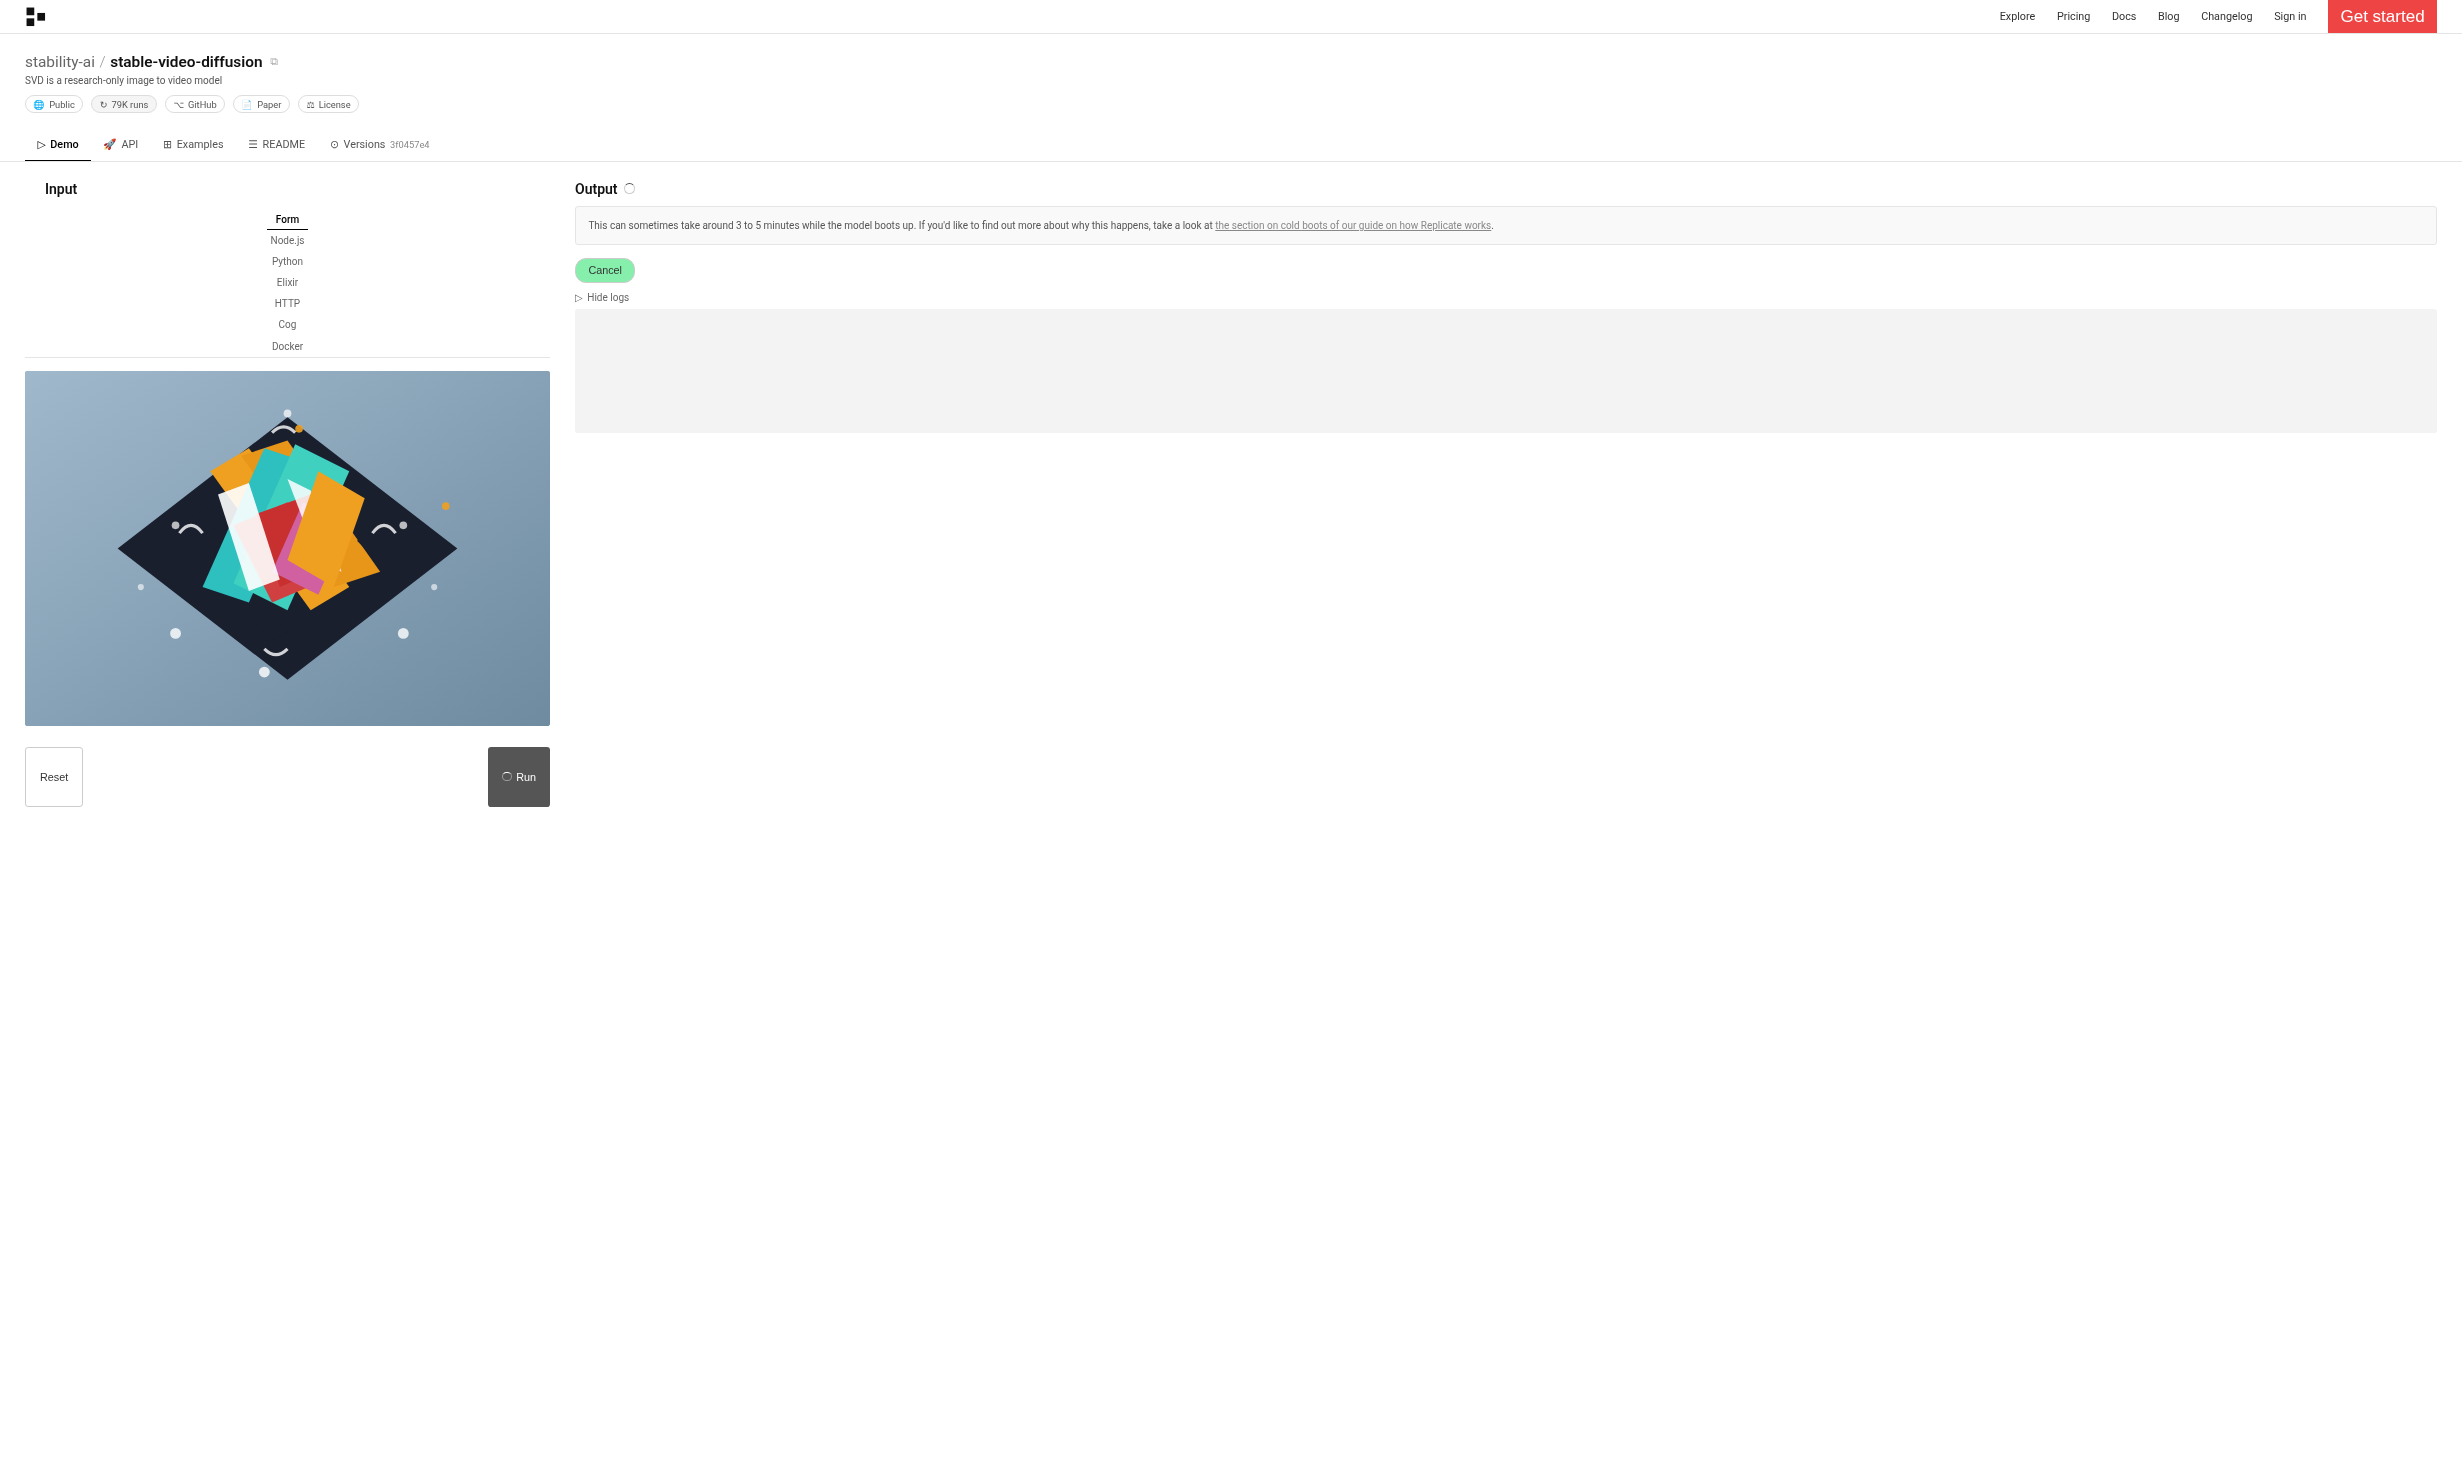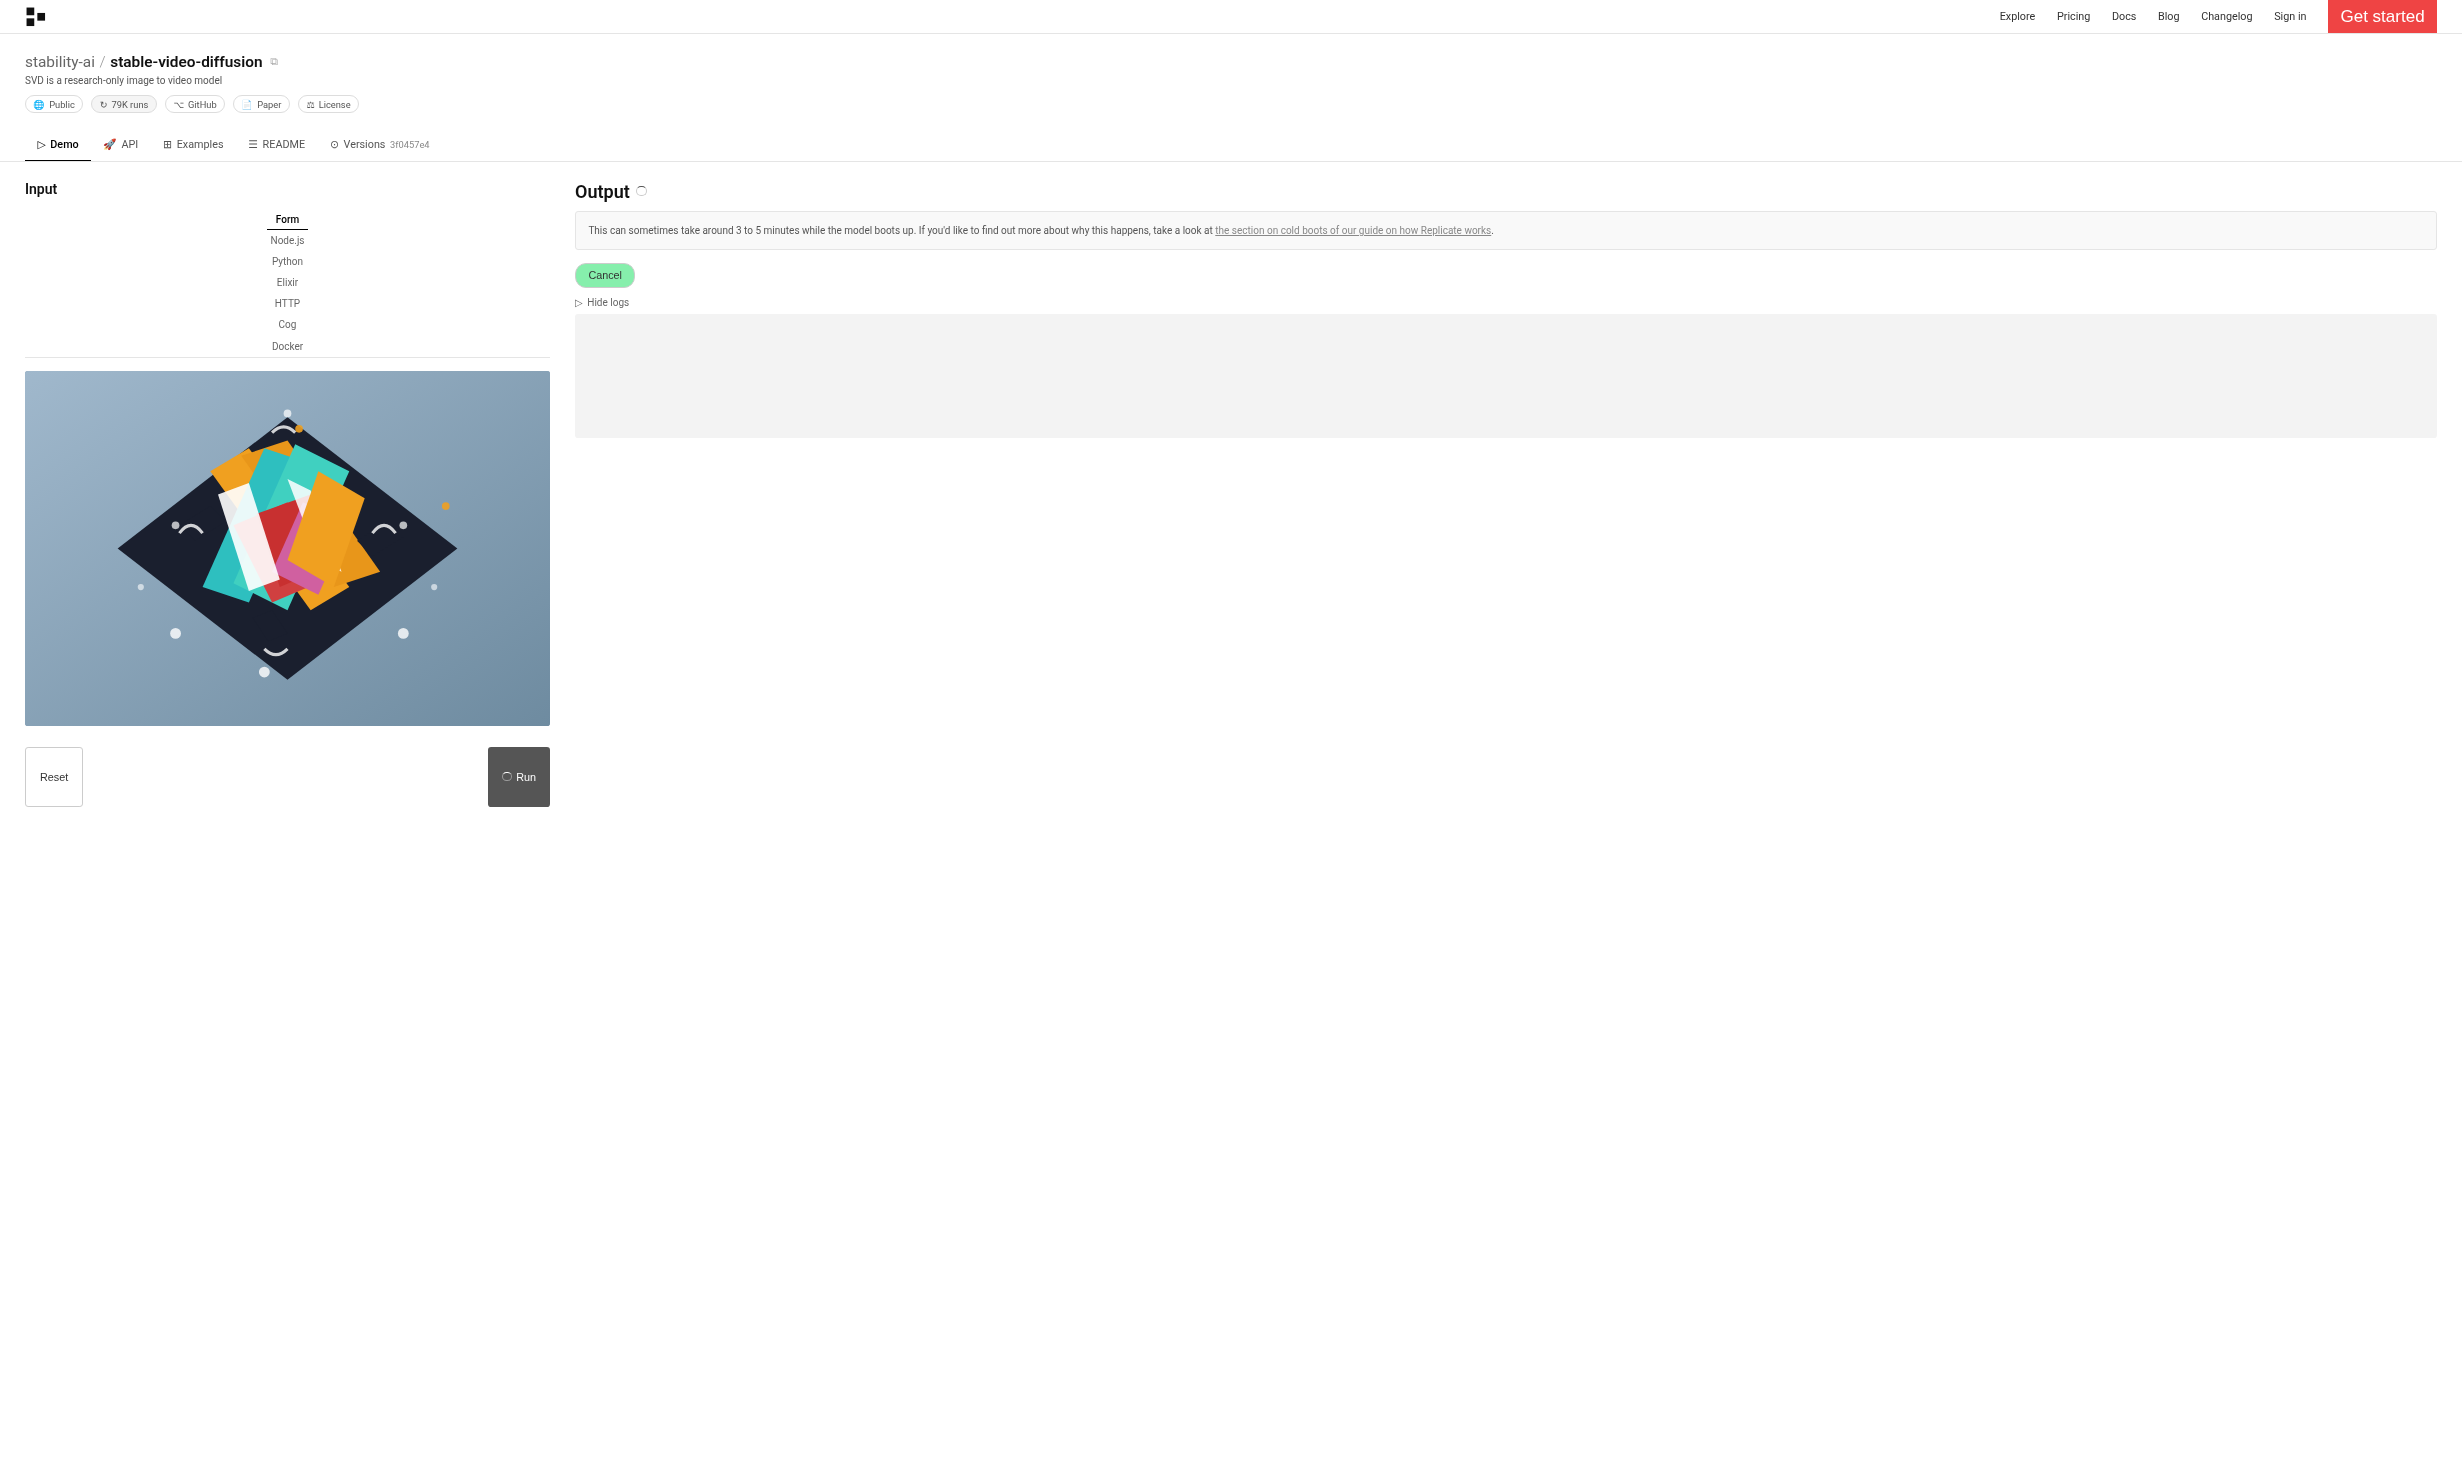--- a/index.html
+++ b/index.html
@@ -28,42 +28,42 @@
     .tabs { display: flex; align-items: center; gap: 0; padding: 0 25px; border-bottom: 0.8px solid #e5e5e5; margin-top: 3.1px; }
     .tab { display: flex; align-items: center; gap: 4.6px; padding: 9.3px 12.4px; font-size: 10.8px; color: #555; cursor: pointer; border-bottom: 1.5px solid transparent; text-decoration: none; }
     .tab.active { color: #000; border-bottom: 1.5px solid #000; font-weight: 500; }
     .tab-version { color: #888; font-size: 9.3px; }
 
     
     .main { display: flex; padding: 18.5px 25px; gap: 25px; }
 
     
     .input-panel { flex: 0 0 525px; max-width: 525px; }
-    .panel-title { font-size: 14px; font-weight: 600; margin-bottom: 12.4px; }
+    .panel-title { font-size: 14px; font-weight: 600; margin-bottom: 12.4px; margin-left: 20px; }
 
     
     .code-tabs { display: flex; align-items: center; gap: 0; margin-bottom: 12.4px; border-bottom: 0.8px solid #e5e5e5; flex-direction: column; }
     .code-tab { padding: 4.6px 9.3px; font-size: 10px; color: #666; cursor: pointer; border-bottom: 1.5px solid transparent; }
     .code-tab.active { color: #000; border-bottom: 1.5px solid #000; font-weight: 500; }
 
     
     .image-preview { width: 100%; height: 355px; border-radius: 3.1px; overflow: hidden; background: #b0bec5; position: relative; }
     .image-preview svg { width: 100%; height: 100%; }
 
     
     .actions { display: flex; justify-content: space-between; gap: 22px; margin-top: 21px; }
     .btn-reset { background: #fff; color: #333; border: 0.8px solid #ccc; padding: 6.2px 14px; font-size: 10.8px; cursor: pointer; border-radius: 3.1px; }
     .btn-run { background: #555; color: #fff; border: none; padding: 24px 14px; font-size: 10.8px; cursor: pointer; border-radius: 3.1px; display: flex; align-items: center; gap: 4.6px; }
     .btn-run .spin { display: inline-block; width: 9.3px; height: 9.3px; border: 1.5px solid rgba(255,255,255,0.4); border-top-color: #fff; border-radius: 50%; animation: spin 0.8s linear infinite; }
     @keyframes spin { to { transform: rotate(360deg); } }
 
     
     .output-panel { flex: 1; }
     .output-header { display: flex; align-items: center; gap: 6.2px; margin-bottom: 9.3px; }
-    .output-title { font-size: 18px; font-weight: 600; }
+    .output-title { font-size: 14px; font-weight: 600; }
     .output-spin { display: inline-block; width: 10.8px; height: 10.8px; border: 1.5px solid #ccc; border-top-color: #555; border-radius: 50%; animation: spin 0.8s linear infinite; }
     .output-starting { color: #666; font-size: 10.8px; margin-bottom: 9.3px; }
 
     .info-box { background: #f9f9f9; border: 0.8px solid #e5e5e5; border-radius: 3.1px; padding: 10.8px 12.4px; font-size: 10px; color: #555; line-height: 1.6; margin-bottom: 12.4px; }
     .info-box a { color: #888; }
 
     .btn-cancel { background: #86efac; color: #333; border: 0.8px solid #ccc; padding: 5.4px 12.4px; font-size: 10.8px; cursor: pointer; border-radius: 11px; margin-bottom: 9.3px; }
 
     .hide-logs { display: flex; align-items: center; gap: 4.6px; color: #666; font-size: 10px; cursor: pointer; margin-bottom: 6.2px; }
 

